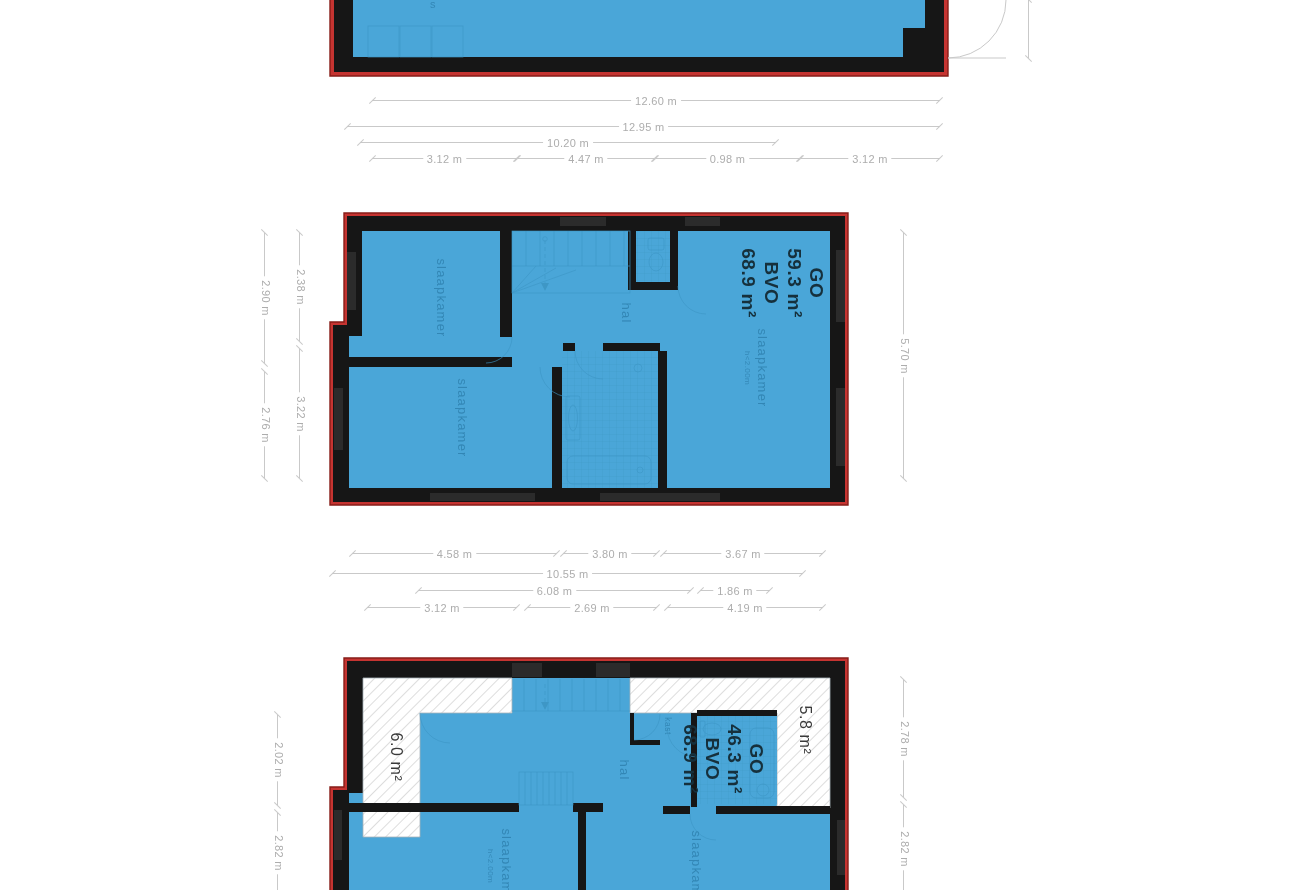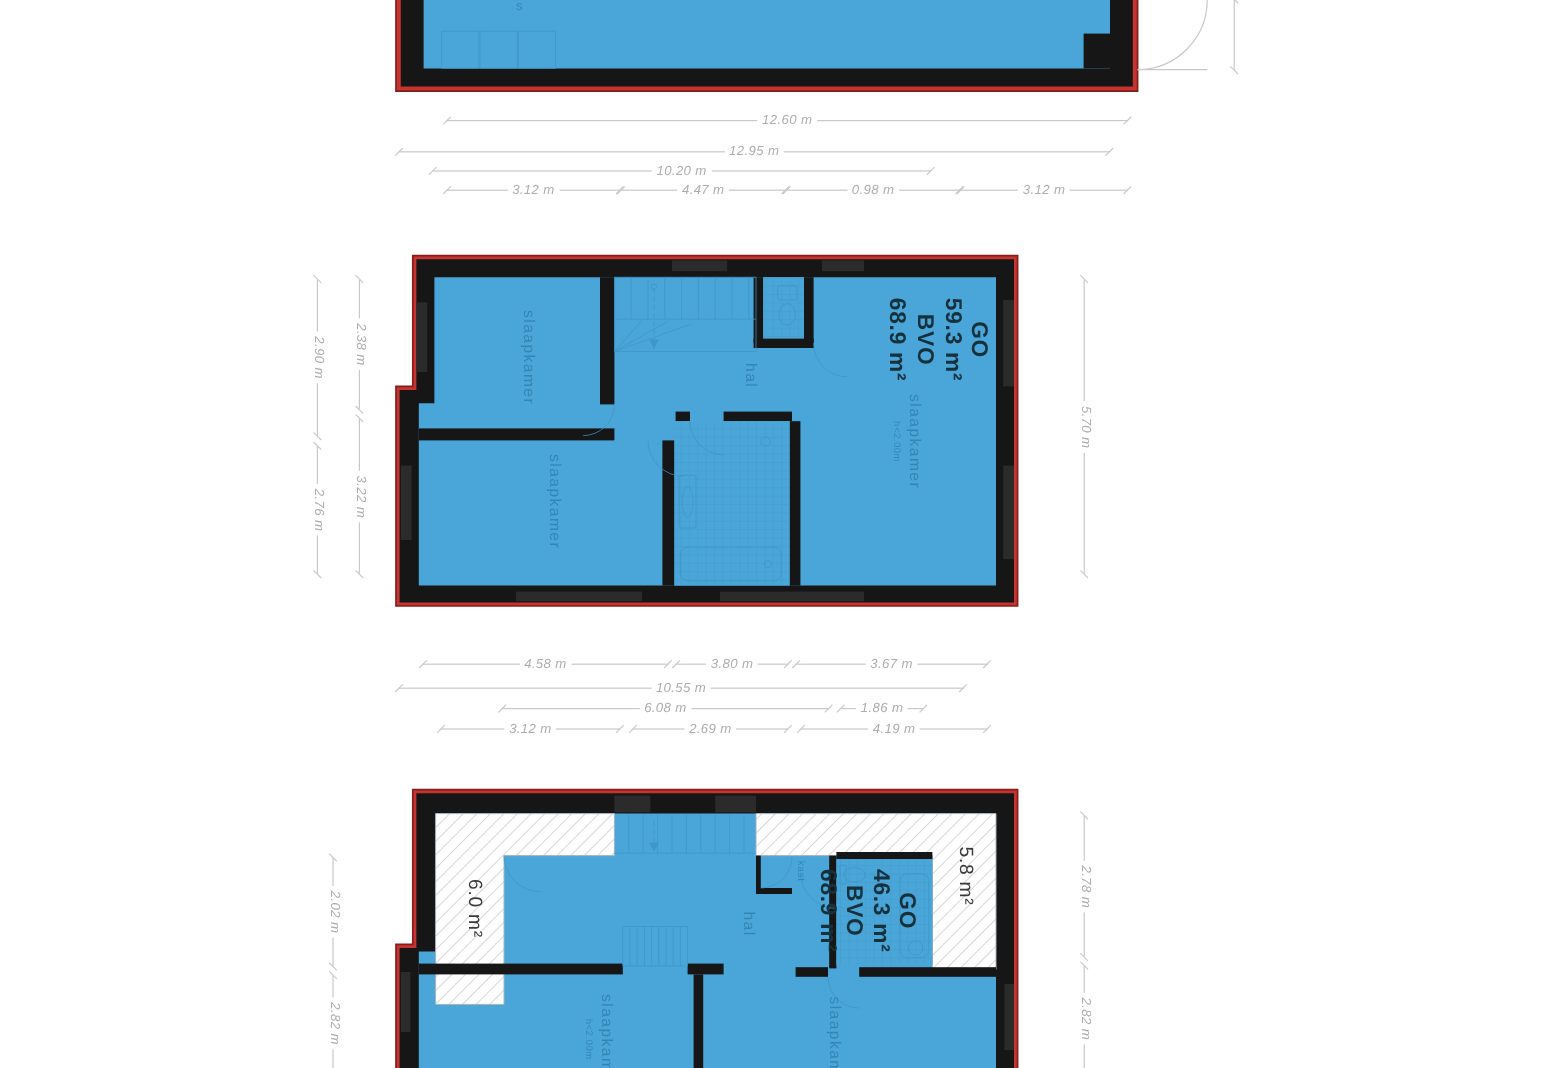--- a/index.html
+++ b/index.html
@@ -18,21 +18,21 @@
   .hatch-shape{stroke:var(--hatch_edge);stroke-width:.8;}
 
   .t-room{font-size:13px;fill:var(--room_label);opacity:.8;letter-spacing:1.2px;}
   .t-room-sm{font-size:8px;fill:var(--room_label);opacity:.75;letter-spacing:.4px;}
   .t-room-xs{font-size:8.5px;fill:var(--room_label);opacity:.8;letter-spacing:.5px;}
   .t-area{font-size:19px;fill:var(--area_label);font-weight:bold;letter-spacing:.6px;}
   .t-zone{font-size:16px;fill:var(--zone_label);letter-spacing:.6px;}
   .t-frag{font-size:11px;fill:var(--room_label);opacity:.8;}
 
   
-  .dim{position:absolute;font-style:italic;}
+  .dim{position:absolute;}
   .dim-h{height:0;border-top:1px solid var(--dim_line);}
   .dim-v{width:0;border-left:1px solid var(--dim_line);}
   .dim-h::before,.dim-h::after,.dim-v::before,.dim-v::after{
     content:"";position:absolute;width:9px;height:0;border-top:1px solid var(--dim_line);}
   .dim-h::before{left:-4px;top:-1px;transform:rotate(-45deg);}
   .dim-h::after{right:-4px;top:-1px;transform:rotate(-45deg);}
   .dim-v::before{left:-5px;top:-1px;transform:rotate(45deg);}
   .dim-v::after{left:-5px;bottom:-1px;transform:rotate(45deg);}
   .dim-label{position:absolute;left:50%;top:0;transform:translate(-50%,-50%);
     background:#fff;padding:1px 4px;font-size:11px;line-height:1;color:var(--dim_text);
@@ -61,21 +61,21 @@
       <path class="s-gray" d="M948 58 A58 58 0 0 0 1006 0"></path>
       <path class="s-gray" d="M948 58 H1006"></path>
     </g>
   </svg>
 
   <div class="dim dim-v" style="left:1028px;top:0;height:58px"></div>
 
   <div class="dim dim-h" style="left:372px;top:100px;width:568px">
     <span class="dim-label">12.60 m</span>
     </div>
-  <div class="dim dim-h" style="left:332px;top:126px;width:593px">
+  <div class="dim dim-h" style="left:347px;top:126px;width:593px">
     <span class="dim-label">12.95 m</span>
     </div>
   <div class="dim dim-h" style="left:360px;top:142px;width:416px">
     <span class="dim-label">10.20 m</span>
     </div>
   <div class="dim dim-h" style="left:372px;top:158px;width:145px">
     <span class="dim-label">3.12 m</span>
     </div>
   <div class="dim dim-h" style="left:517px;top:158px;width:138px">
     <span class="dim-label">4.47 m</span>

